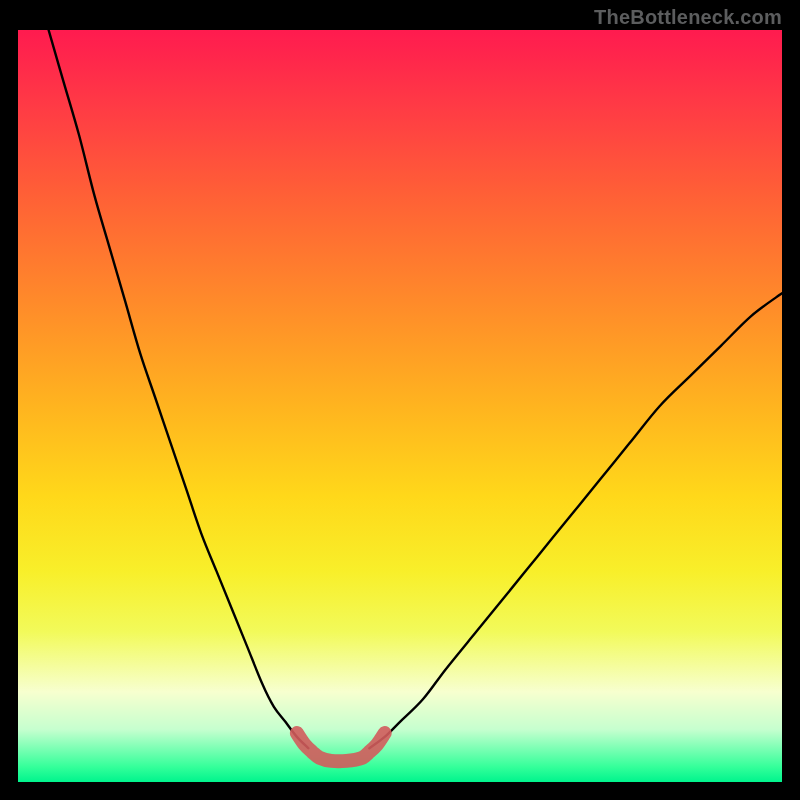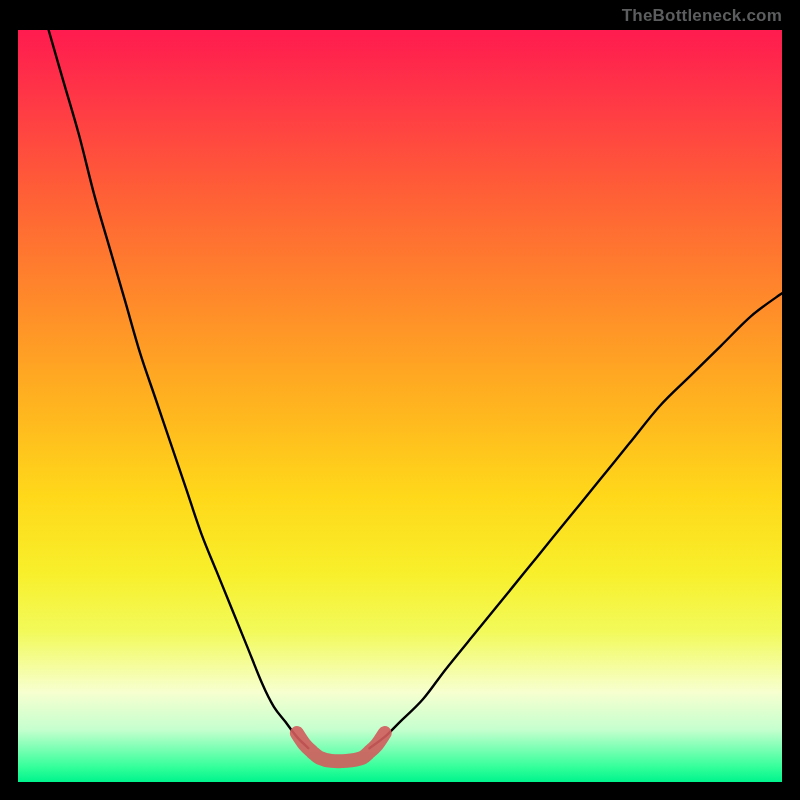--- a/index.html
+++ b/index.html
@@ -15,21 +15,21 @@
     position: relative;
     width: 800px;
     height: 800px;
     background: #000;
   }
   .watermark {
     position: absolute;
     top: 6px;
     right: 18px;
     color: #5c5d5e;
-    font-size: 17px;
+    font-size: 20px;
     font-weight: 600;
     letter-spacing: 0.2px;
     z-index: 40;
   }
   
   .plot {
     position: absolute;
     left: 18px;
     top: 30px;
     width: 764px;

